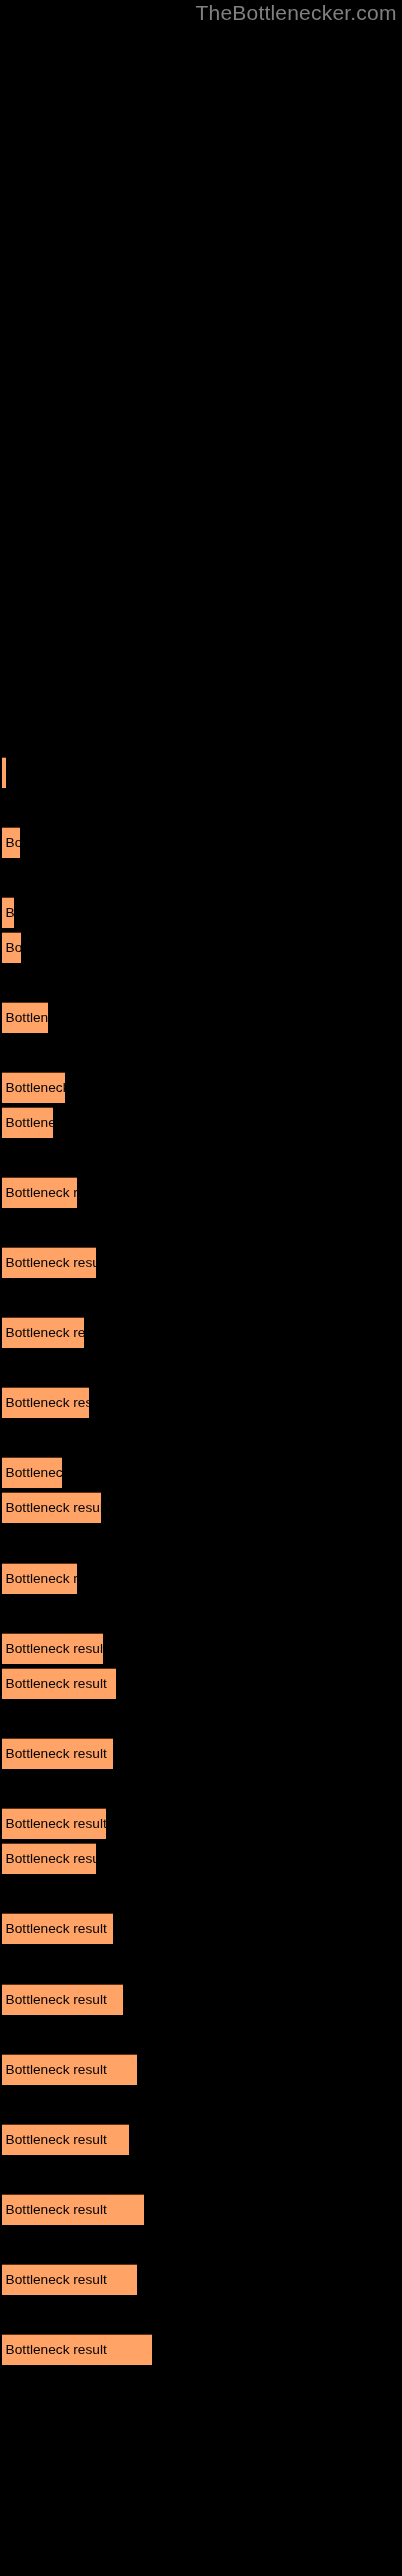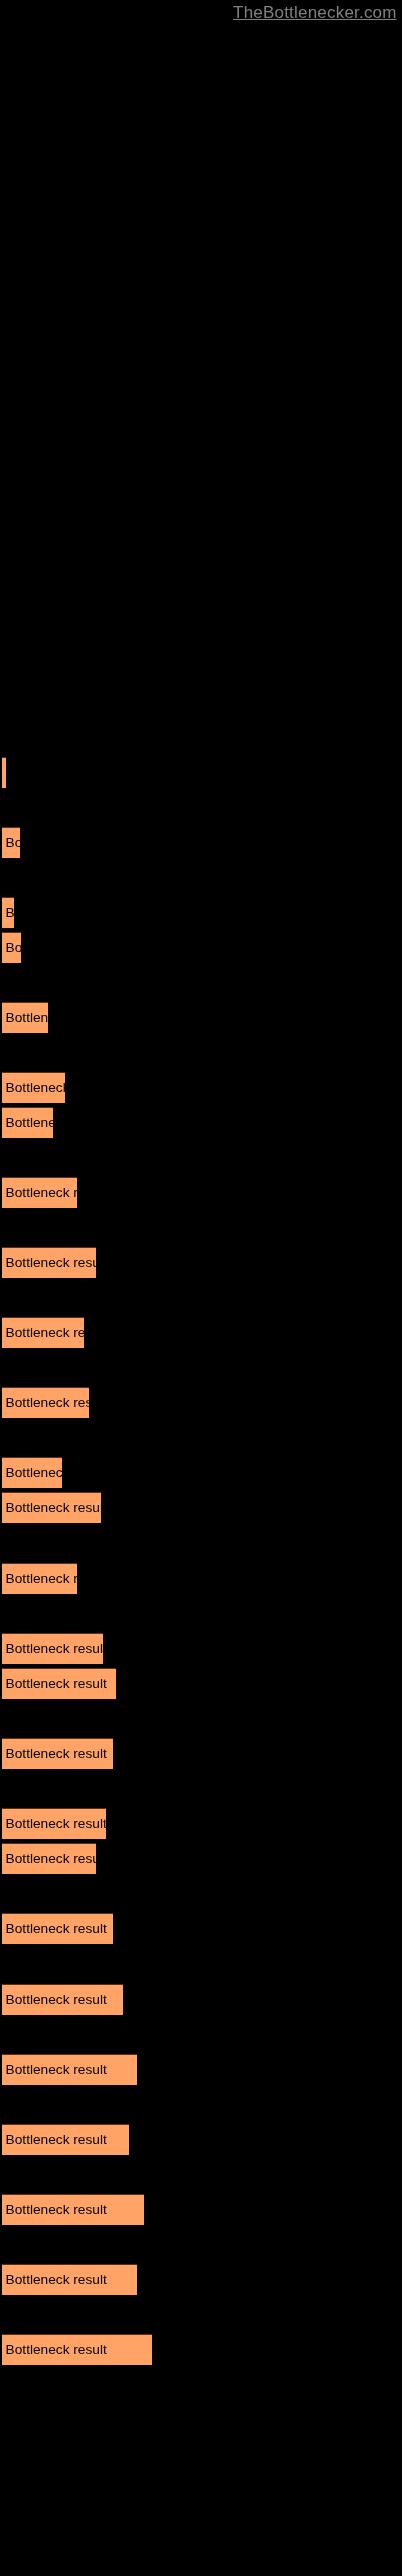--- a/index.html
+++ b/index.html
@@ -24,27 +24,26 @@
     width: 403px;
     height: 2576px;
     background: #000000;
   }
 
   
   #site-title {
     position: absolute;
     right: 6.4px;
     top: 1.6px;
-    font-size: 17px;
+    font-size: 21px;
     line-height: 21px;
     color: #808080;
     letter-spacing: 0.2px;
     white-space: nowrap;
     font-family: "Liberation Sans", sans-serif;
-    text-decoration: underline;
   }
 
   
   #plot-area {
     position: absolute;
     left: 0;
     top: 0;
     width: 403px;
     height: 2576px;
   }

